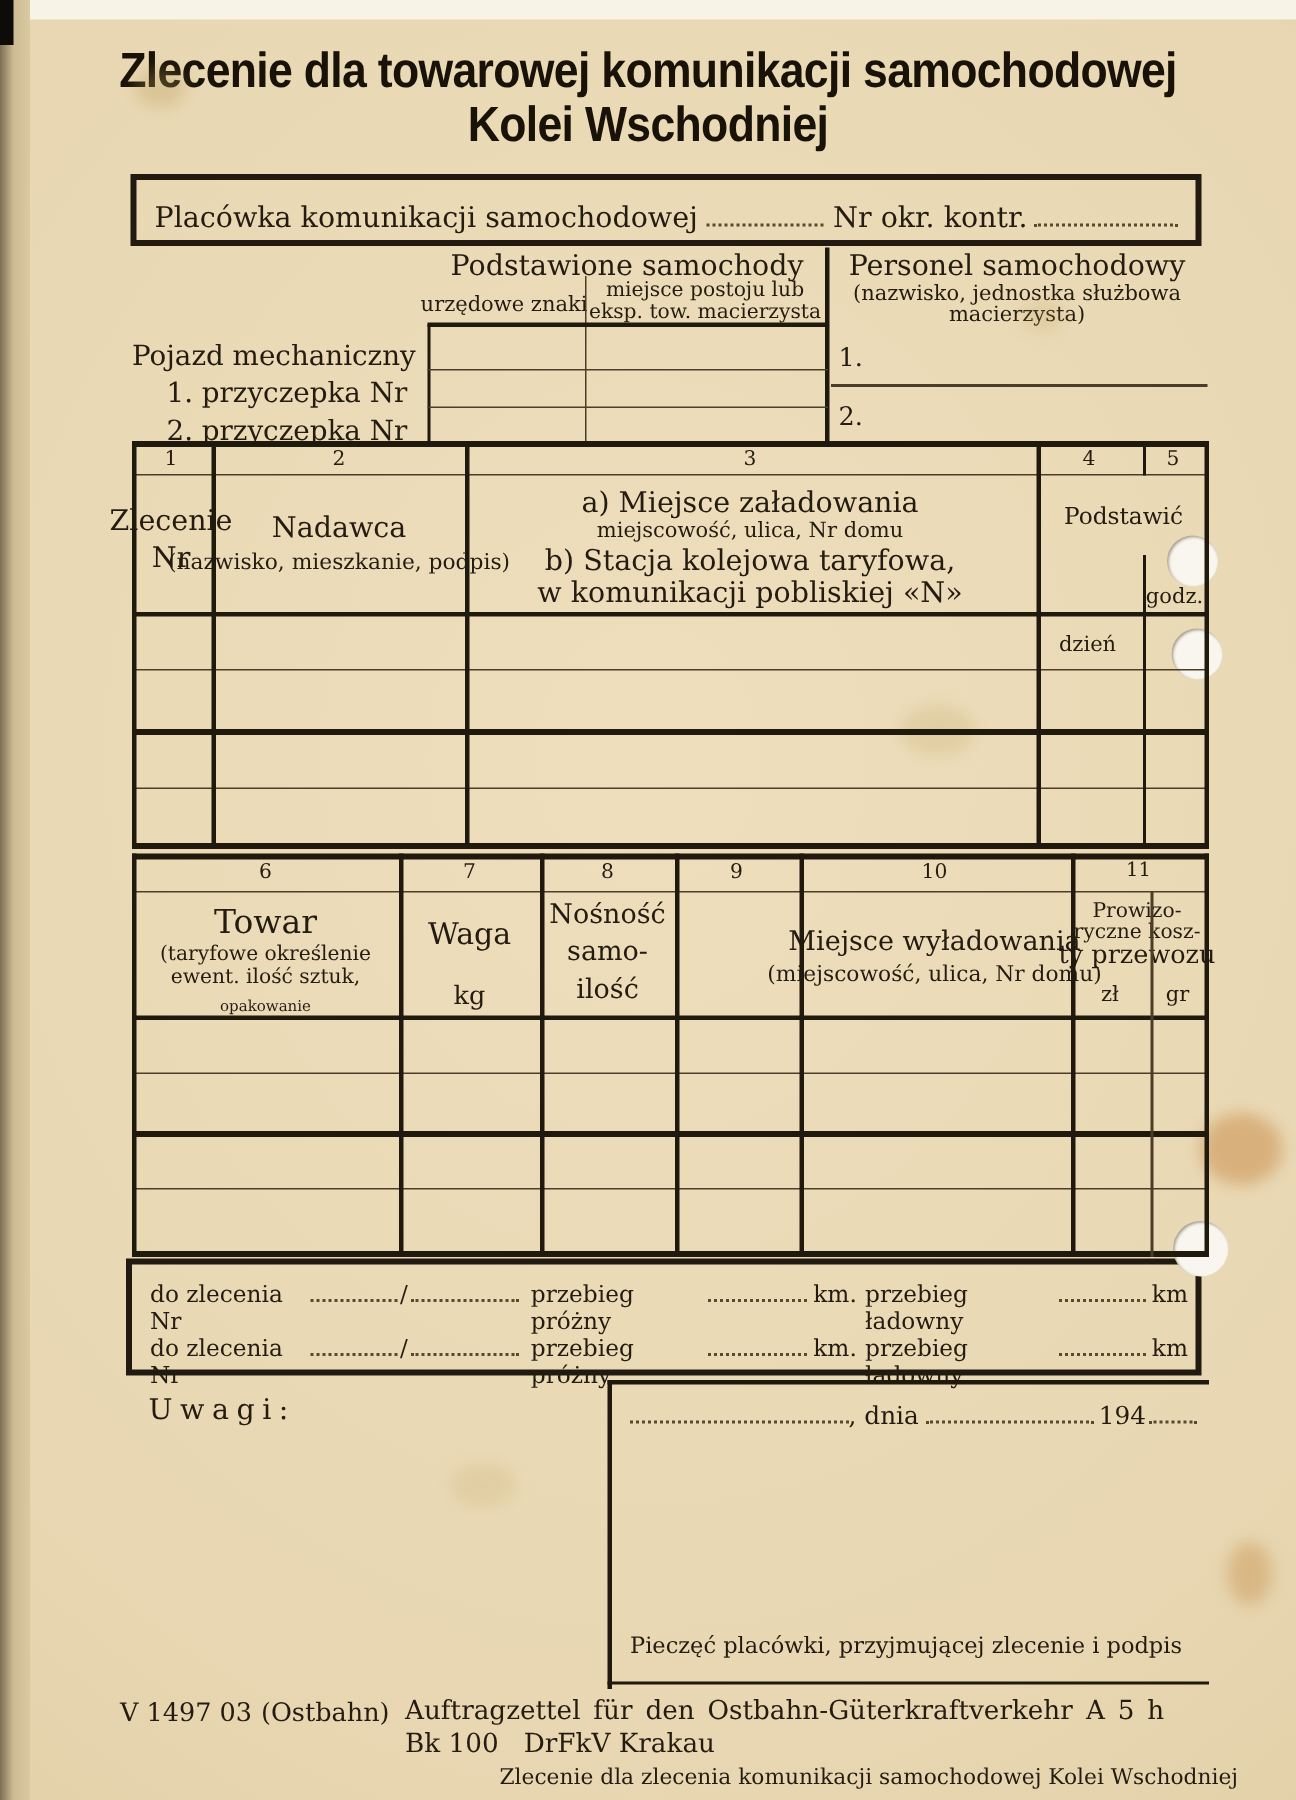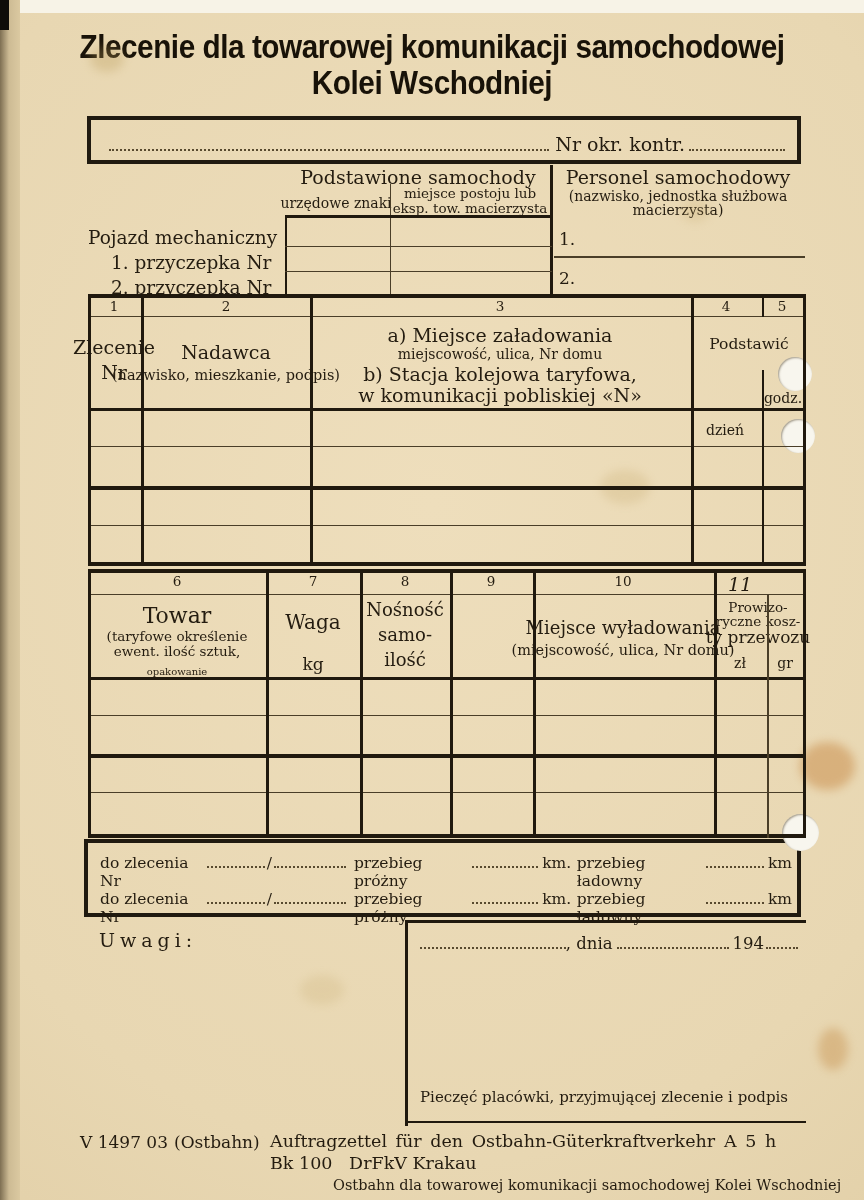--- a/index.html
+++ b/index.html
@@ -36,20 +36,21 @@
 
   <div class="edge-white-top"></div>
   <div class="edge-left"></div>
   <div class="corner-black"></div>
 
   <div class="title-line" style="top:28px;">Zlecenie dla towarowej komunikacji samochodowej</div>
   <div class="title-line" style="top:64px;">Kolei Wschodniej</div>
 
   <div class="box" style="left:87px;top:116px;width:714px;height:48px;">
     <div style="display:flex;align-items:baseline;padding:11px 12px 0 12px;font-size:19px;">
+      <span>Placówka komunikacji samochodowej</span>
       <span class="ldr" style="flex:1;margin:0 6px;"></span>
       <span>Nr okr. kontr.</span>
       <span class="ldr" style="width:96px;margin-left:4px;"></span>
     </div>
   </div>
 
   <span class="t c" style="left:418px;top:167px;font-size:19px;">Podstawione samochody</span>
   <span class="t c" style="left:336px;top:196px;font-size:14px;">urzędowe znaki</span>
   <span class="t c" style="left:470px;top:186px;font-size:13.5px;text-align:center;">miejsce postoju lub</span>
   <span class="t c" style="left:470px;top:201px;font-size:13.5px;">eksp. tow. macierzysta</span>
@@ -79,21 +80,21 @@
   <span class="t c bold" style="left:500px;top:385px;font-size:19px;">w komunikacji pobliskiej «N»</span>
   <span class="t c" style="left:749px;top:336px;font-size:15.5px;">Podstawić</span>
   <span class="t c" style="left:725px;top:391px;font-size:14px;margin-top:32px;">dzień</span>
   <span class="t c" style="left:783px;top:391px;font-size:14px;">godz.</span>
 
   <span class="t c" style="left:177px;top:574px;font-size:13.5px;">6</span>
   <span class="t c" style="left:313px;top:574px;font-size:13.5px;">7</span>
   <span class="t c" style="left:405px;top:574px;font-size:13.5px;">8</span>
   <span class="t c" style="left:491px;top:574px;font-size:13.5px;">9</span>
   <span class="t c" style="left:623px;top:574px;font-size:13.5px;">10</span>
-  <span class="t c" style="left:740px;top:574px;font-size:19px;font-style:italic;">11</span>
+  <span class="t c" style="left:759px;top:574px;font-size:13px;">11</span>
 
   <span class="t c" style="left:177px;top:604px;font-size:22px;">Towar</span>
   <span class="t c" style="left:177px;top:629px;font-size:13.5px;">(taryfowe określenie</span>
   <span class="t c" style="left:177px;top:644px;font-size:13.5px;">ewent. ilość sztuk,</span>
   <span class="t c" style="left:177px;top:667px;font-size:10px;">opakowanie</span>
   <span class="t c" style="left:313px;top:612px;font-size:20px;">Waga</span>
   <span class="t c" style="left:313px;top:655px;font-size:17px;">kg</span>
   <span class="t c" style="left:405px;top:600px;font-size:18px;">Nośność</span>
   <span class="t c" style="left:405px;top:625px;font-size:18px;">samo-</span>
   <span class="t c" style="left:405px;top:650px;font-size:18px;">ilość</span>
@@ -145,21 +146,21 @@
     <span class="ldr" style="width:32px;margin-left:2px;"></span>
   </div>
 
   <span class="t c" style="left:604px;top:1089px;font-size:15px;">Pieczęć placówki, przyjmującej zlecenie i podpis</span>
 
   <span class="t bold" style="left:80px;top:1133px;font-size:17px;">V 1497 03</span>
   <span class="t bold" style="left:174px;top:1133px;font-size:17px;">(Ostbahn)</span>
   <span class="t" style="left:270px;top:1132px;font-size:17.5px;word-spacing:3px;">Auftragzettel für den Ostbahn-Güterkraftverkehr</span>
   <span class="t" style="left:724px;top:1132px;font-size:17.5px;word-spacing:3px;">A 5 h</span>
   <span class="t" style="left:270px;top:1154px;font-size:17.5px;">Bk 100   DrFkV Krakau</span>
-  <span class="t" style="left:333px;top:1178px;font-size:14.5px;">Ostbahn dla towarowej komunikacji samochodowej Kolei Wschodniej</span>
+  <span class="t" style="left:333px;top:1178px;font-size:14.5px;">Zlecenie dla zlecenia komunikacji samochodowej Kolei Wschodniej</span>
 
   <div class="hole" style="left:778px;top:357px;width:34px;height:34px;"></div>
   <div class="hole" style="left:781px;top:419px;width:34px;height:34px;"></div>
   <div class="hole" style="left:782px;top:814px;width:37px;height:37px;"></div>
 
   <div class="stain" style="left:800px;top:742px;width:55px;height:48px;background:#c4813a;opacity:.45;"></div>
   <div class="stain" style="left:818px;top:1028px;width:30px;height:42px;background:#c08238;opacity:.35;"></div>
   <div class="stain" style="left:90px;top:46px;width:34px;height:26px;background:#b99a55;opacity:.3;"></div>
   <div class="stain" style="left:600px;top:470px;width:50px;height:34px;background:#bfa05e;opacity:.22;"></div>
   <div class="stain" style="left:300px;top:975px;width:44px;height:30px;background:#bfa05e;opacity:.18;"></div>

